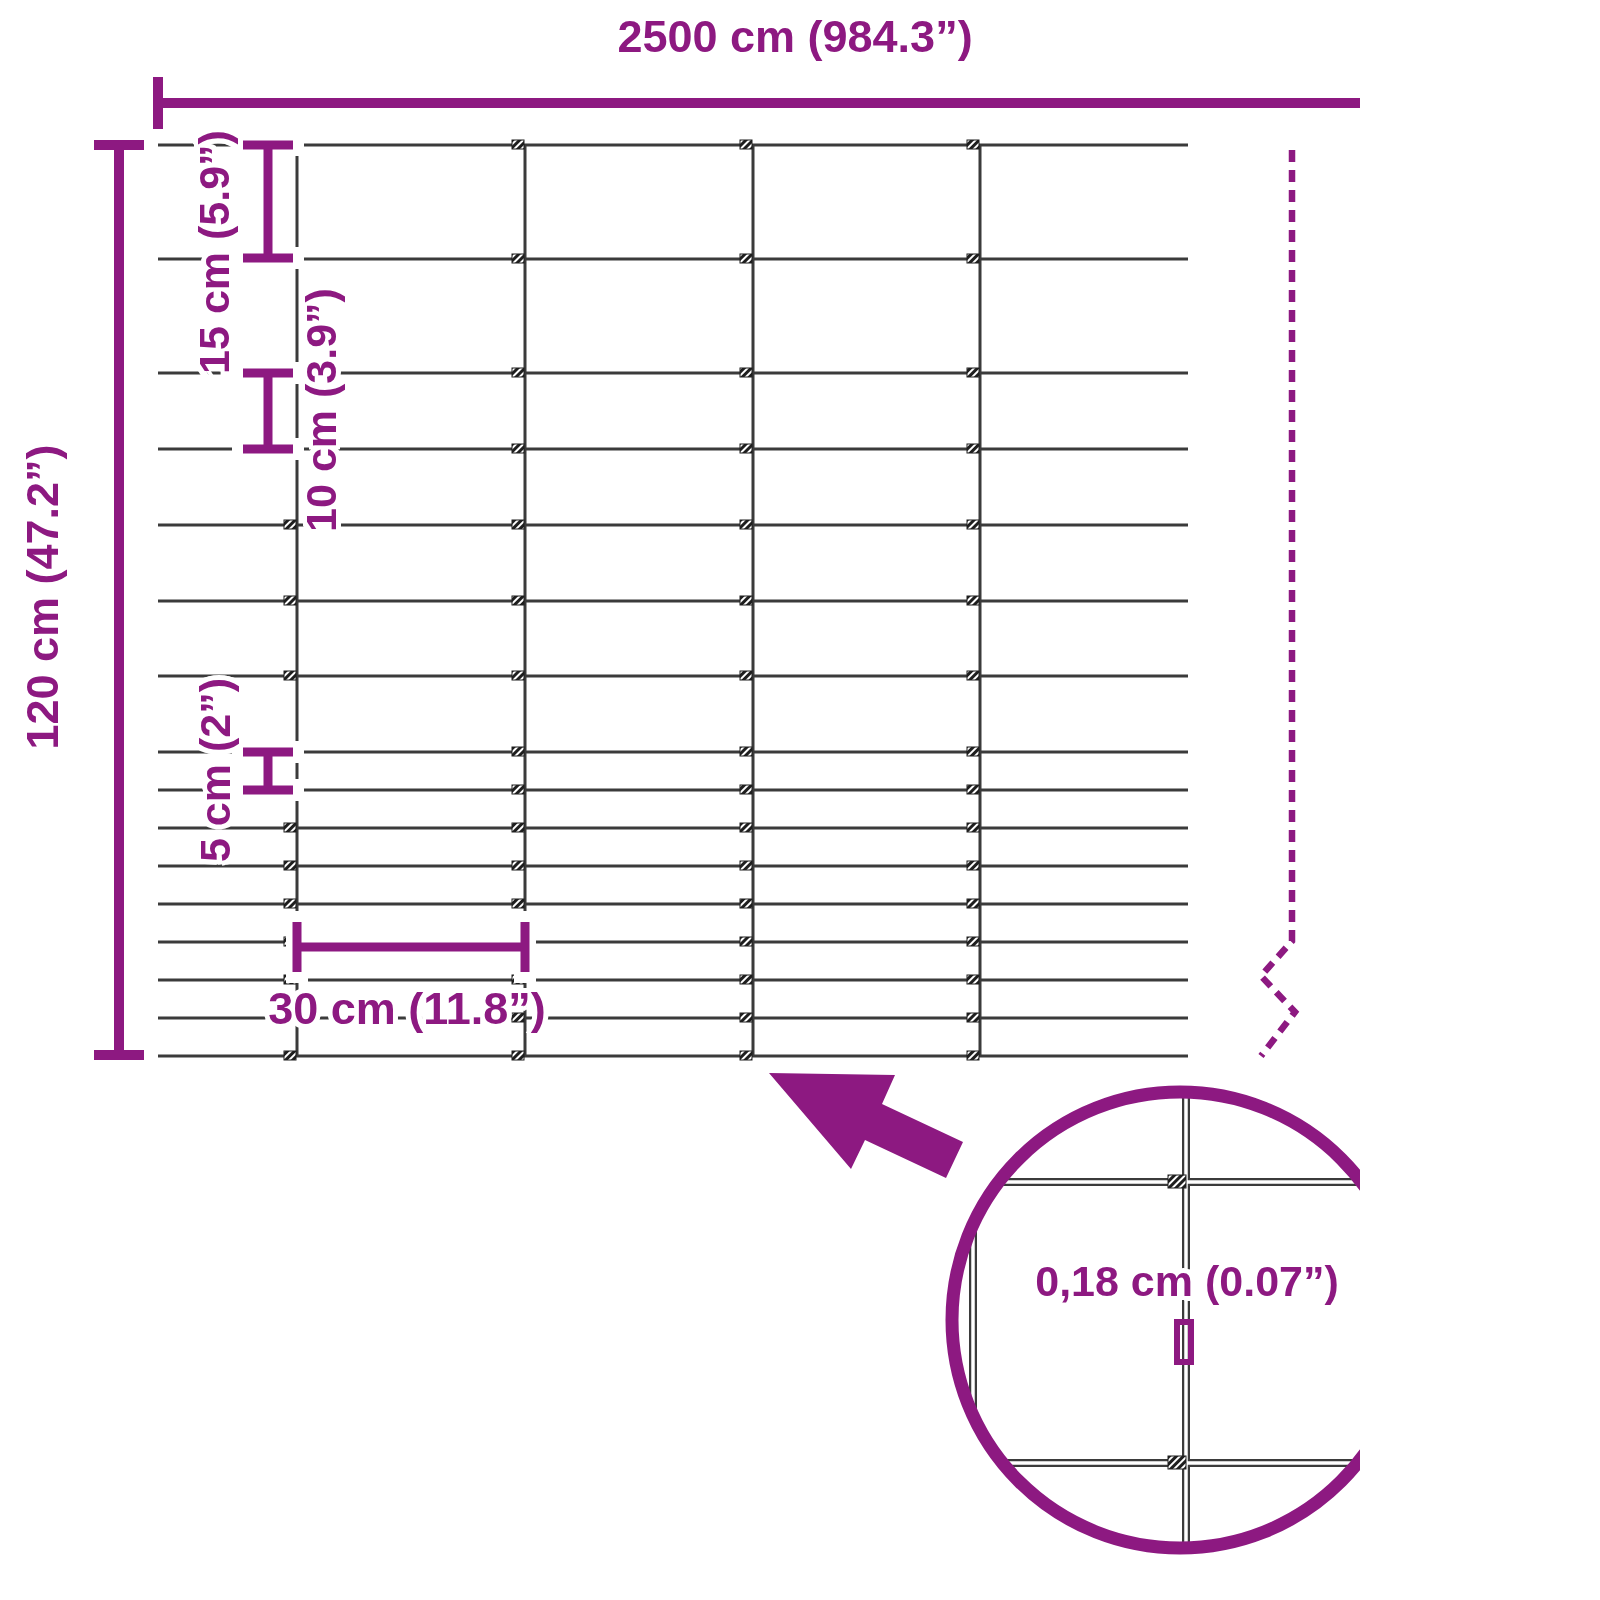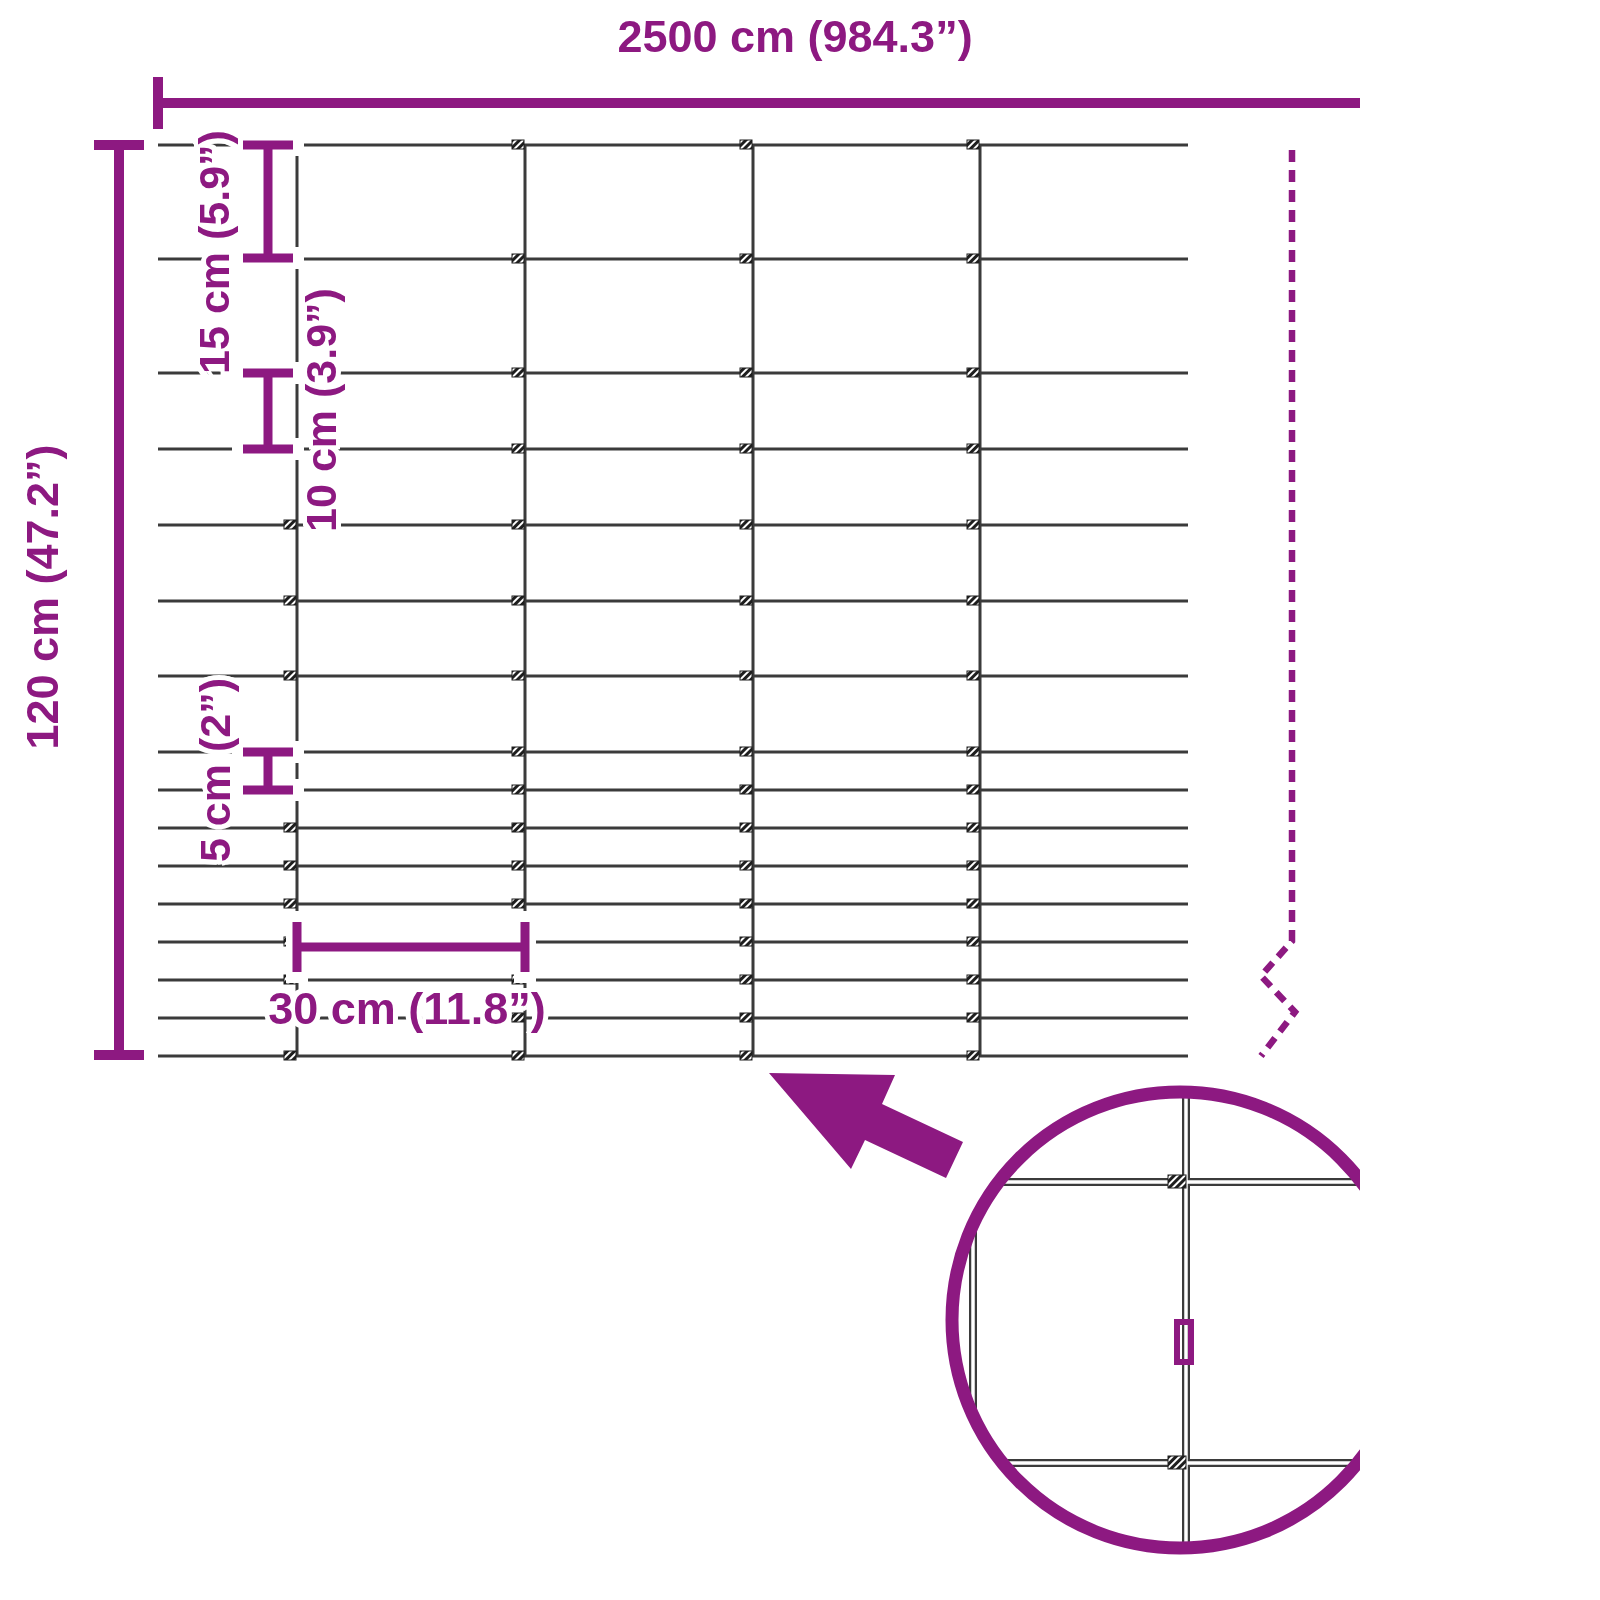--- a/index.html
+++ b/index.html
@@ -211,13 +211,14 @@
       <circle class="ring" cx="1180" cy="1320" r="228"></circle>
     </g>
   </svg>
 
   <div class="lbl" id="label-total-length">2500 cm (984.3”)</div>
   <div class="lbl rot" id="label-height">120 cm (47.2”)</div>
   <div class="lbl rot" id="label-gap15">15 cm (5.9”)</div>
   <div class="lbl rot" id="label-gap10">10 cm (3.9”)</div>
   <div class="lbl rot" id="label-gap5">5 cm (2”)</div>
   <div class="lbl" id="label-mesh-width">30 cm (11.8”)</div>
+  <div class="lbl" id="label-thickness">0,18 cm (0.07”)</div>
 </div>
 
 </body></html>

